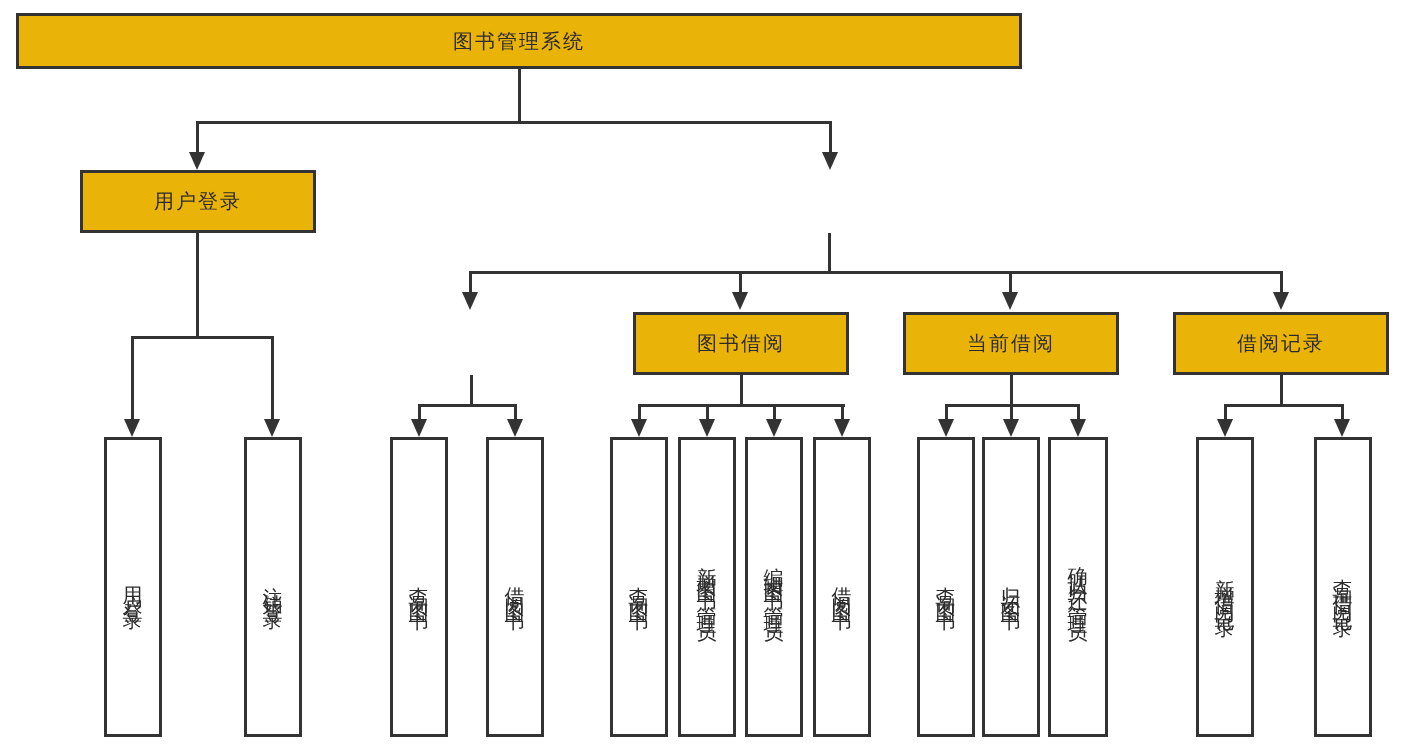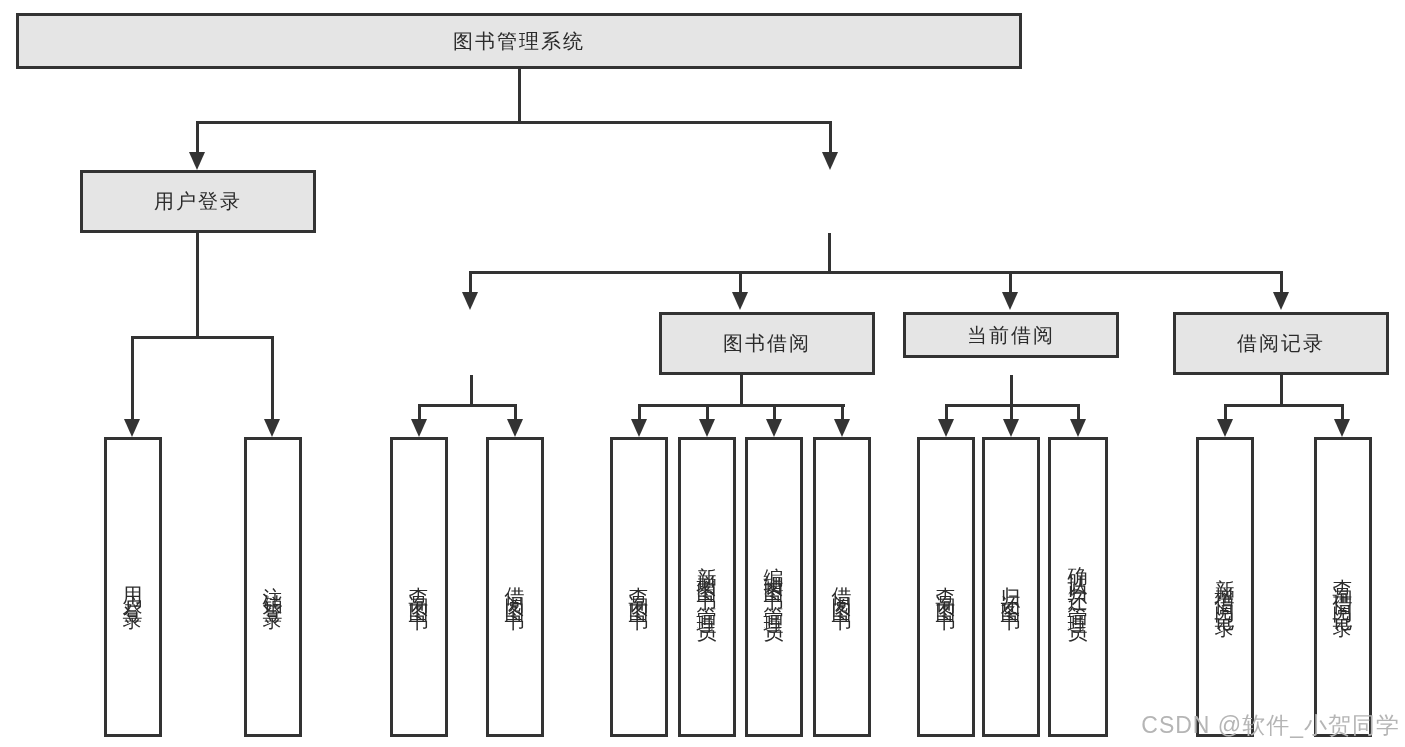--- a/index.html
+++ b/index.html
@@ -8,21 +8,21 @@
     width:1405px;height:747px;
     background:#ffffff;
     font-family:"Liberation Sans", sans-serif;
     color:#2b2b2b;
     overflow:hidden;
   }
   .box{
     position:absolute;
     box-sizing:border-box;
     border:3px solid #333333;
-    background:#e5e5e5;
+    background:#eab308;
     display:flex;
     align-items:center;
     justify-content:center;
     font-size:20px;
     letter-spacing:2px;
     color:#2b2b2b;
   }
   .leaf{
     position:absolute;
     box-sizing:border-box;
@@ -92,22 +92,22 @@
     <div class="vl" style="left:469px;top:271px;height:22px;"></div>
     <div class="arw" style="left:462px;top:292px;"></div>
     <div class="vl" style="left:739px;top:271px;height:22px;"></div>
     <div class="arw" style="left:732px;top:292px;"></div>
     <div class="vl" style="left:1009px;top:271px;height:22px;"></div>
     <div class="arw" style="left:1002px;top:292px;"></div>
     <div class="vl" style="left:1280px;top:271px;height:22px;"></div>
     <div class="arw" style="left:1273px;top:292px;"></div>
   </div>
 
-  <div class="box" style="left:659px;top:312px;width:216px;height:63px;">图书借阅</div>
-  <div class="box" style="left:903px;top:312px;width:216px;height:46px;">当前借阅</div>
+  <div class="box" style="left:633px;top:312px;width:216px;height:63px;">图书借阅</div>
+  <div class="box" style="left:903px;top:312px;width:216px;height:63px;">当前借阅</div>
   <div class="box" style="left:1173px;top:312px;width:216px;height:63px;">借阅记录</div>
 
   <div>
     <div class="vl" style="left:470px;top:375px;height:32px;"></div>
     <div class="hl" style="left:418px;top:404px;width:99px;"></div>
     <div class="vl" style="left:418px;top:404px;height:16px;"></div>
     <div class="arw" style="left:411px;top:419px;"></div>
     <div class="vl" style="left:514px;top:404px;height:16px;"></div>
     <div class="arw" style="left:507px;top:419px;"></div>
   </div>
@@ -182,15 +182,14 @@
     <span class="vtext">确认归还（管理员）</span>
   </div>
 
   <div class="leaf" style="left:1196px;">
     <span class="vtext">新增借阅记录</span>
   </div>
   <div class="leaf" style="left:1314px;">
     <span class="vtext">查询借阅记录</span>
   </div>
 
-  <div class="watermark">CSDN @软件_小贺同学</div>
 
 </div>
 
 </body></html>

